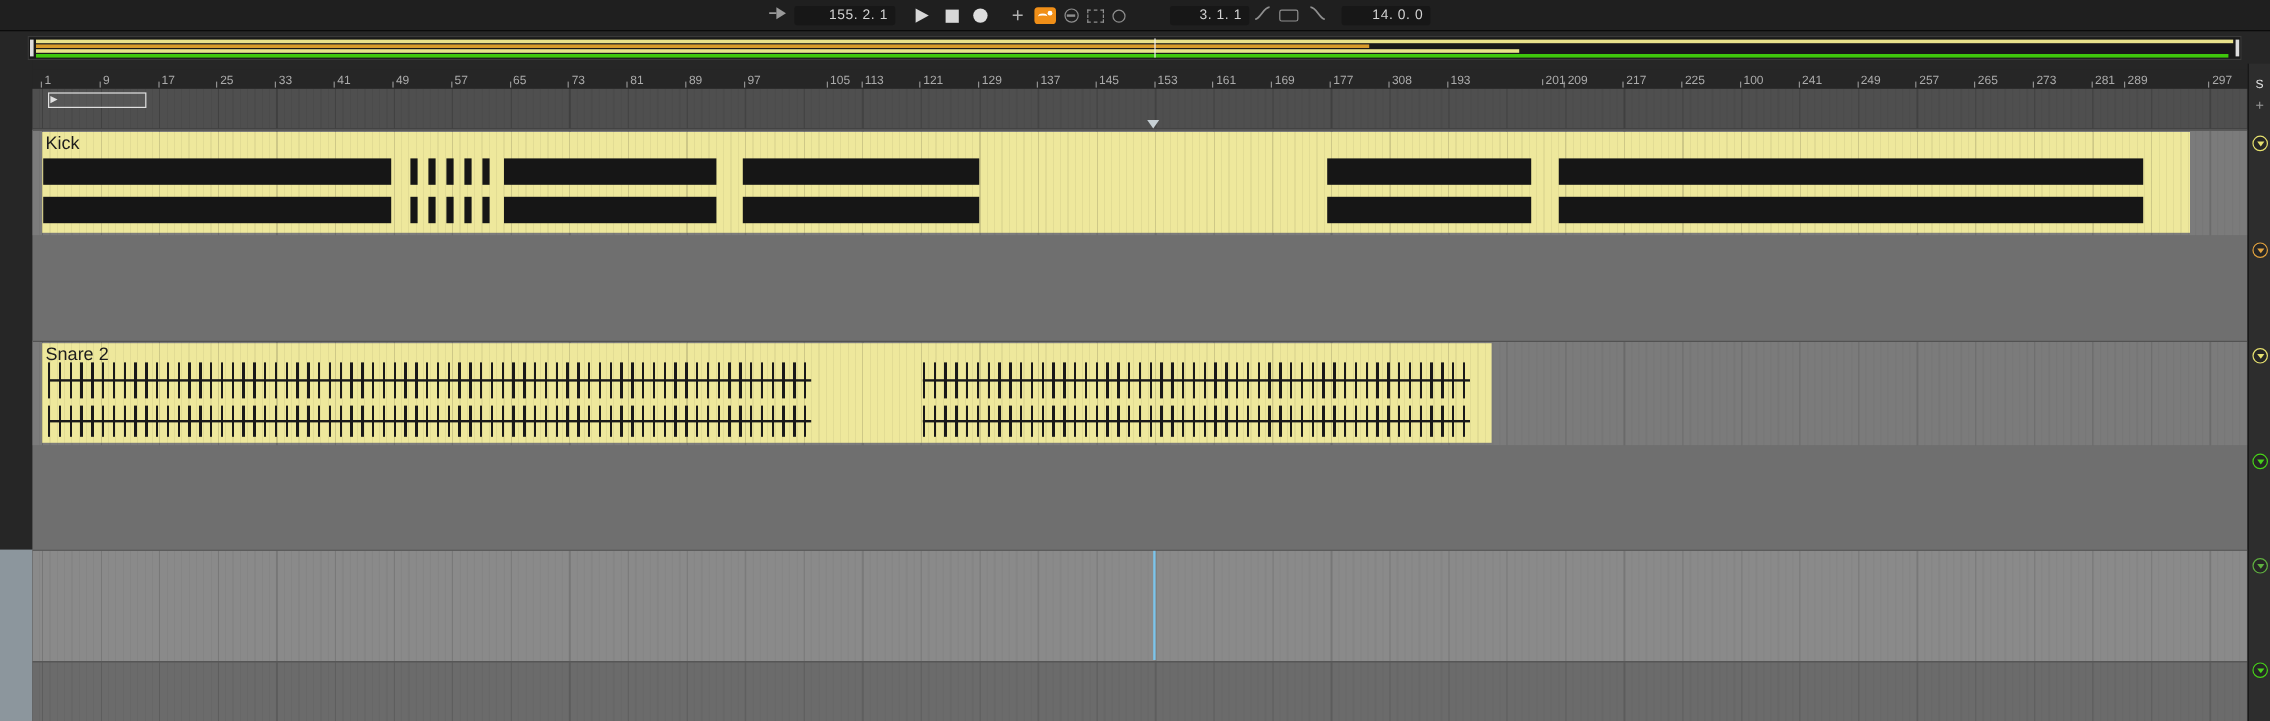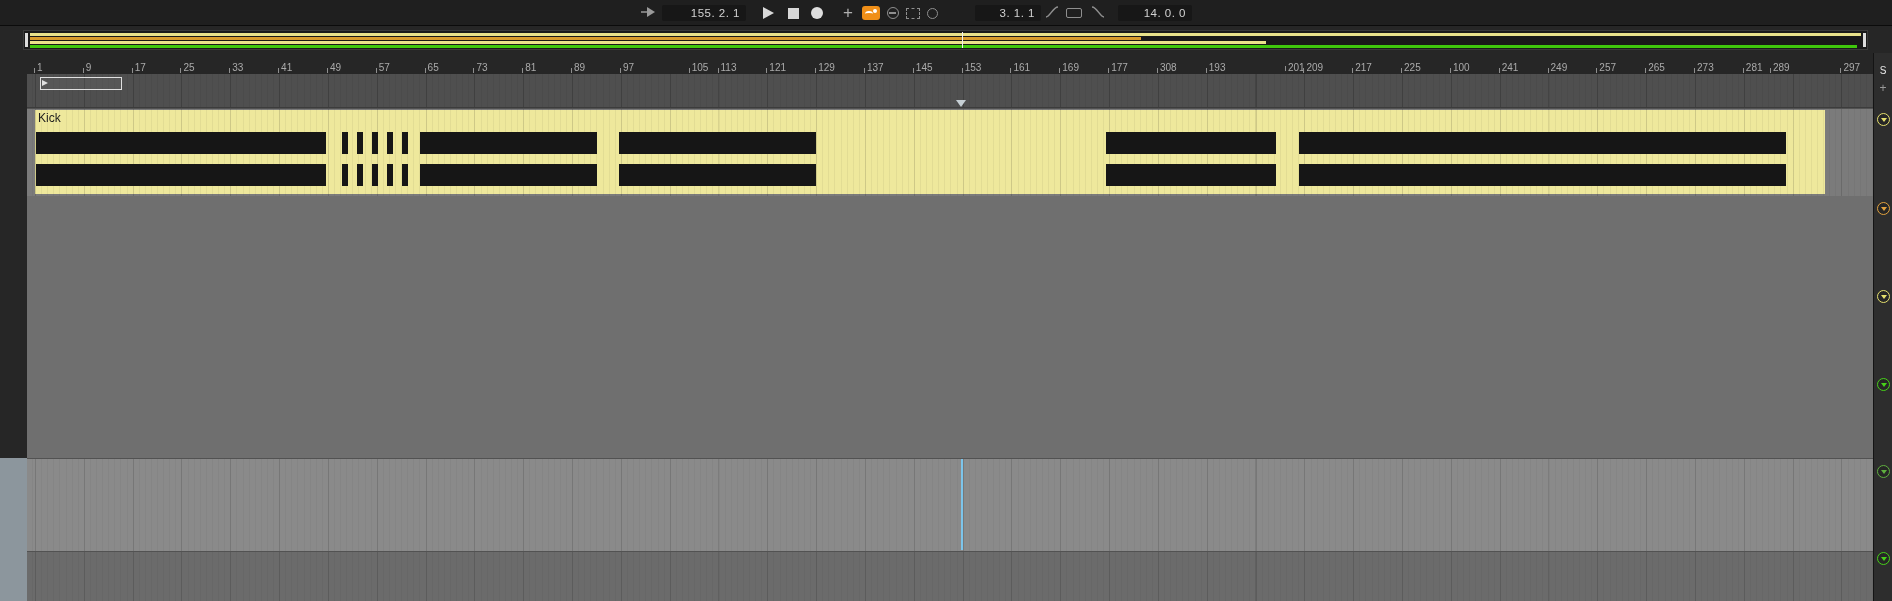--- a/index.html
+++ b/index.html
@@ -47,21 +47,21 @@
 
   
   .track-area{position:absolute;left:27px;top:108px;width:1846px;height:493px;background:#6f6f6f;overflow:hidden}
   .trow{position:absolute;left:0;width:100%;border-top:1px solid #525252;
     background-image:repeating-linear-gradient(90deg,rgba(0,0,0,.10) 0 1px,transparent 1px 48.82px),
                      repeating-linear-gradient(90deg,rgba(0,0,0,.04) 0 1px,transparent 1px 6.103px);
     background-position:8px 0}
   .clip{position:absolute;left:8px;top:1px;
     background-image:repeating-linear-gradient(90deg,rgba(0,0,0,.09) 0 1px,transparent 1px 48.82px),
                      repeating-linear-gradient(90deg,rgba(0,0,0,.05) 0 1px,transparent 1px 6.103px)}
-  .clip-label{position:absolute;left:3px;top:1px;font-size:12px;color:#1d1d1d;z-index:3}
+  .clip-label{position:absolute;left:3px;top:1px;font-size:15px;color:#1d1d1d;z-index:3}
   .wf{position:absolute;z-index:2}
   .wf-solid{background:currentColor}
   .wf-taper{background:currentColor;clip-path:polygon(0 0,100% 36%,100% 64%,0 100%)}
   .wf-thin{background:currentColor}
   .wf-spikes{background:repeating-linear-gradient(90deg,currentColor 0 2px,transparent 2px 9px)}
   .wf-spikes::after{content:"";position:absolute;left:0;right:0;top:50%;margin-top:-1px;height:2px;background:currentColor}
   .wf-dense{background:repeating-linear-gradient(90deg,currentColor 0 2px,rgba(0,0,0,.15) 2px 3px)}
   .wf-dense::after{content:"";position:absolute;left:0;right:0;top:50%;margin-top:-1.5px;height:3px;background:rgba(0,0,0,.5)}
   .playhead-line{position:absolute;left:934px;top:351px;width:2px;height:91px;background:#7cc4ea;z-index:5}
 
@@ -323,20 +323,29 @@
           <div class="wf wf-solid" style="left: 385px; width: 177px; top: 22px; height: 22px; color: rgb(22, 22, 22);"></div>
           <div class="wf wf-solid" style="left: 385px; width: 177px; top: 54px; height: 22px; color: rgb(22, 22, 22);"></div>
           <div class="wf wf-solid" style="left: 584px; width: 197px; top: 22px; height: 22px; color: rgb(22, 22, 22);"></div>
           <div class="wf wf-solid" style="left: 584px; width: 197px; top: 54px; height: 22px; color: rgb(22, 22, 22);"></div>
           <div class="wf wf-solid" style="left: 1071px; width: 170px; top: 22px; height: 22px; color: rgb(22, 22, 22);"></div>
           <div class="wf wf-solid" style="left: 1071px; width: 170px; top: 54px; height: 22px; color: rgb(22, 22, 22);"></div>
           <div class="wf wf-solid" style="left: 1264px; width: 487px; top: 22px; height: 22px; color: rgb(22, 22, 22);"></div>
           <div class="wf wf-solid" style="left: 1264px; width: 487px; top: 54px; height: 22px; color: rgb(22, 22, 22);"></div>
         </div>
       </div>
+      <div class="trow" style="top: 176px; height: 87px; background-color: rgb(123, 123, 123);">
+        <div class="clip" style="left: 8px; width: 1208px; height: 83px; background-color: rgb(238, 232, 156);">
+          <span class="clip-label">Snare 2</span>
+          <div class="wf wf-spikes" style="left: 5px; width: 636px; top: 16px; height: 30px; color: rgb(25, 25, 25);"></div>
+          <div class="wf wf-spikes" style="left: 5px; width: 636px; top: 52px; height: 26px; color: rgb(25, 25, 25);"></div>
+          <div class="wf wf-spikes" style="left: 734px; width: 456px; top: 16px; height: 30px; color: rgb(25, 25, 25);"></div>
+          <div class="wf wf-spikes" style="left: 734px; width: 456px; top: 52px; height: 26px; color: rgb(25, 25, 25);"></div>
+        </div>
+      </div>
       <div class="trow" style="top: 350px; height: 93px; background-color: rgb(138, 138, 138);"></div>
       <div class="trow" style="top: 443px; height: 50px; background-color: rgb(107, 107, 107);"></div>
     </div>
 
   <div class="rstrip">
     <div class="rs-s">S</div>
     <div class="rs-plus">+</div>
   <div class="fold" style="top: 60px; border-color: rgb(230, 224, 110);">
         <span class="fold-tri" style="border-top-color: rgb(230, 224, 110);"></span>
       </div>

